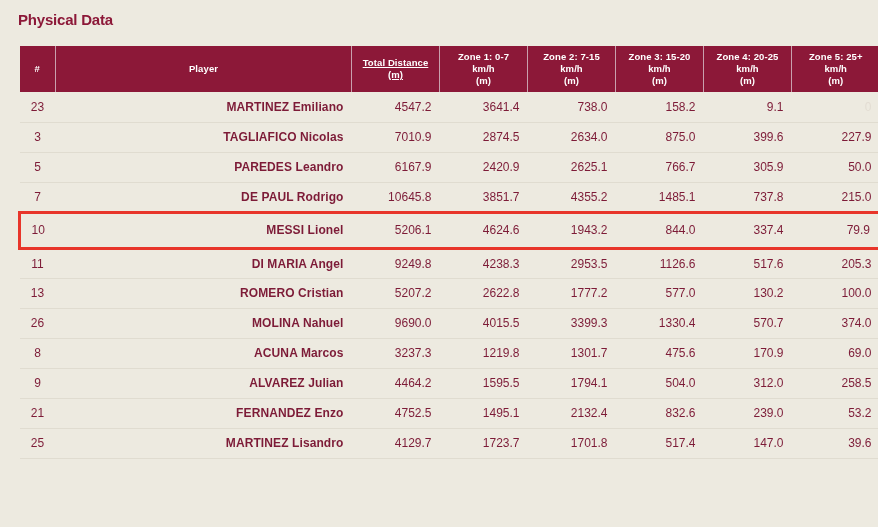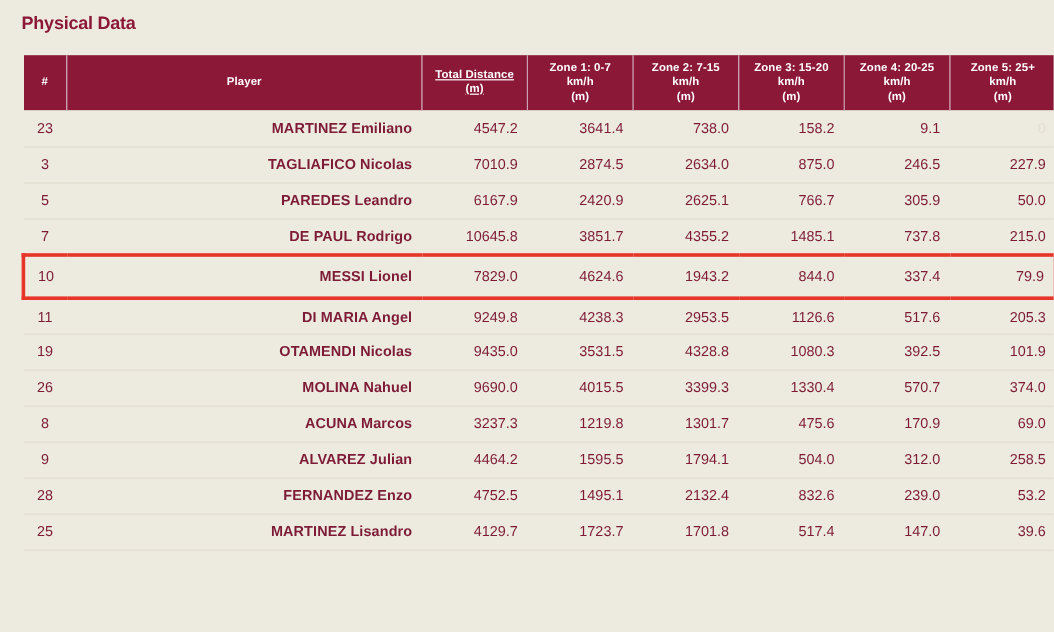--- a/index.html
+++ b/index.html
@@ -199,21 +199,21 @@
             <td class="cell-val">9.1</td>
             <td class="cell-val faded">0</td>
           </tr>
           <tr class="data-row">
             <td class="cell-num">3</td>
             <td class="cell-player">TAGLIAFICO Nicolas</td>
             <td class="cell-val">7010.9</td>
             <td class="cell-val">2874.5</td>
             <td class="cell-val">2634.0</td>
             <td class="cell-val">875.0</td>
-            <td class="cell-val">246.5</td>
+            <td class="cell-val">399.6</td>
             <td class="cell-val">227.9</td>
           </tr>
           <tr class="data-row">
             <td class="cell-num">5</td>
             <td class="cell-player">PAREDES Leandro</td>
             <td class="cell-val">6167.9</td>
             <td class="cell-val">2420.9</td>
             <td class="cell-val">2625.1</td>
             <td class="cell-val">766.7</td>
             <td class="cell-val">305.9</td>
@@ -225,46 +225,46 @@
             <td class="cell-val">10645.8</td>
             <td class="cell-val">3851.7</td>
             <td class="cell-val">4355.2</td>
             <td class="cell-val">1485.1</td>
             <td class="cell-val">737.8</td>
             <td class="cell-val">215.0</td>
           </tr>
           <tr class="data-row highlighted">
             <td class="cell-num">10</td>
             <td class="cell-player">MESSI Lionel</td>
-            <td class="cell-val">7829.0</td>
+            <td class="cell-val">5206.1</td>
             <td class="cell-val">4624.6</td>
             <td class="cell-val">1943.2</td>
             <td class="cell-val">844.0</td>
             <td class="cell-val">337.4</td>
             <td class="cell-val">79.9</td>
           </tr>
           <tr class="data-row">
             <td class="cell-num">11</td>
             <td class="cell-player">DI MARIA Angel</td>
             <td class="cell-val">9249.8</td>
             <td class="cell-val">4238.3</td>
             <td class="cell-val">2953.5</td>
             <td class="cell-val">1126.6</td>
             <td class="cell-val">517.6</td>
             <td class="cell-val">205.3</td>
           </tr>
           <tr class="data-row">
-            <td class="cell-num">19</td>
-            <td class="cell-player">OTAMENDI Nicolas</td>
-            <td class="cell-val">9435.0</td>
-            <td class="cell-val">3531.5</td>
-            <td class="cell-val">4328.8</td>
-            <td class="cell-val">1080.3</td>
-            <td class="cell-val">392.5</td>
-            <td class="cell-val">101.9</td>
+            <td class="cell-num">13</td>
+            <td class="cell-player">ROMERO Cristian</td>
+            <td class="cell-val">5207.2</td>
+            <td class="cell-val">2622.8</td>
+            <td class="cell-val">1777.2</td>
+            <td class="cell-val">577.0</td>
+            <td class="cell-val">130.2</td>
+            <td class="cell-val">100.0</td>
           </tr>
           <tr class="data-row">
             <td class="cell-num">26</td>
             <td class="cell-player">MOLINA Nahuel</td>
             <td class="cell-val">9690.0</td>
             <td class="cell-val">4015.5</td>
             <td class="cell-val">3399.3</td>
             <td class="cell-val">1330.4</td>
             <td class="cell-val">570.7</td>
             <td class="cell-val">374.0</td>
@@ -283,21 +283,21 @@
             <td class="cell-num">9</td>
             <td class="cell-player">ALVAREZ Julian</td>
             <td class="cell-val">4464.2</td>
             <td class="cell-val">1595.5</td>
             <td class="cell-val">1794.1</td>
             <td class="cell-val">504.0</td>
             <td class="cell-val">312.0</td>
             <td class="cell-val">258.5</td>
           </tr>
           <tr class="data-row">
-            <td class="cell-num">28</td>
+            <td class="cell-num">21</td>
             <td class="cell-player">FERNANDEZ Enzo</td>
             <td class="cell-val">4752.5</td>
             <td class="cell-val">1495.1</td>
             <td class="cell-val">2132.4</td>
             <td class="cell-val">832.6</td>
             <td class="cell-val">239.0</td>
             <td class="cell-val">53.2</td>
           </tr>
           <tr class="data-row">
             <td class="cell-num">25</td>

